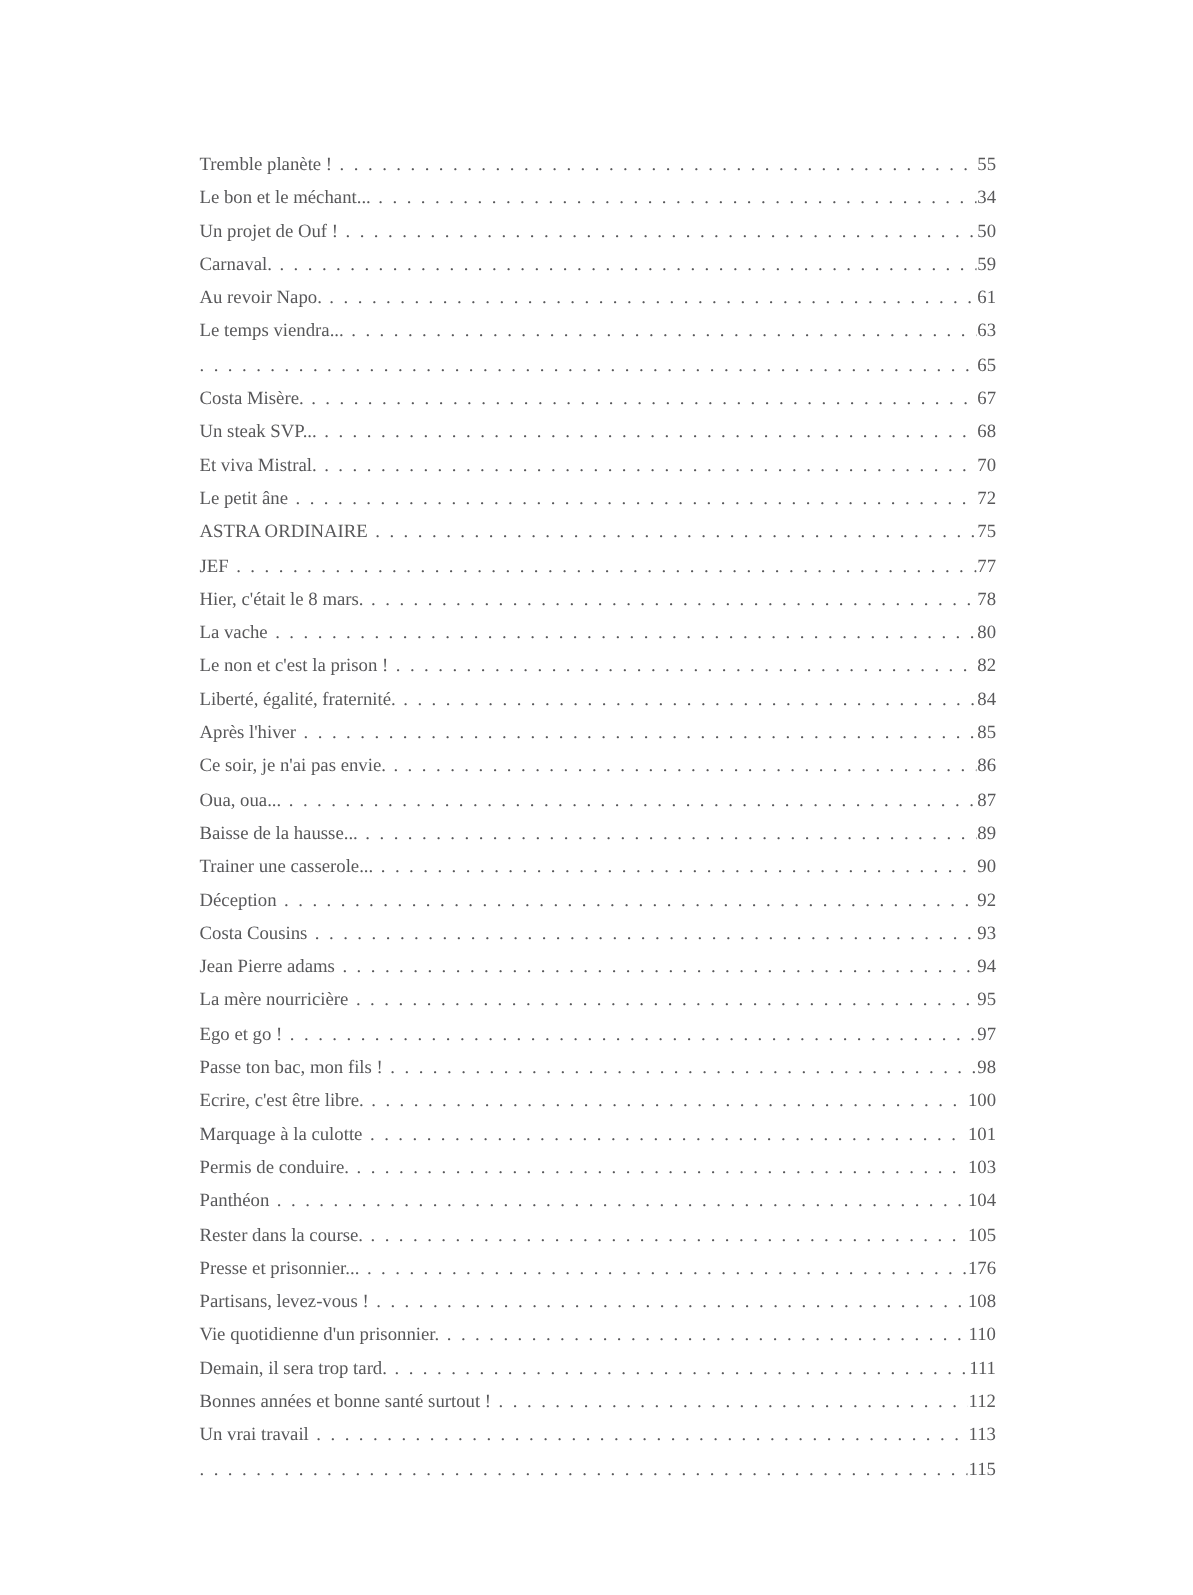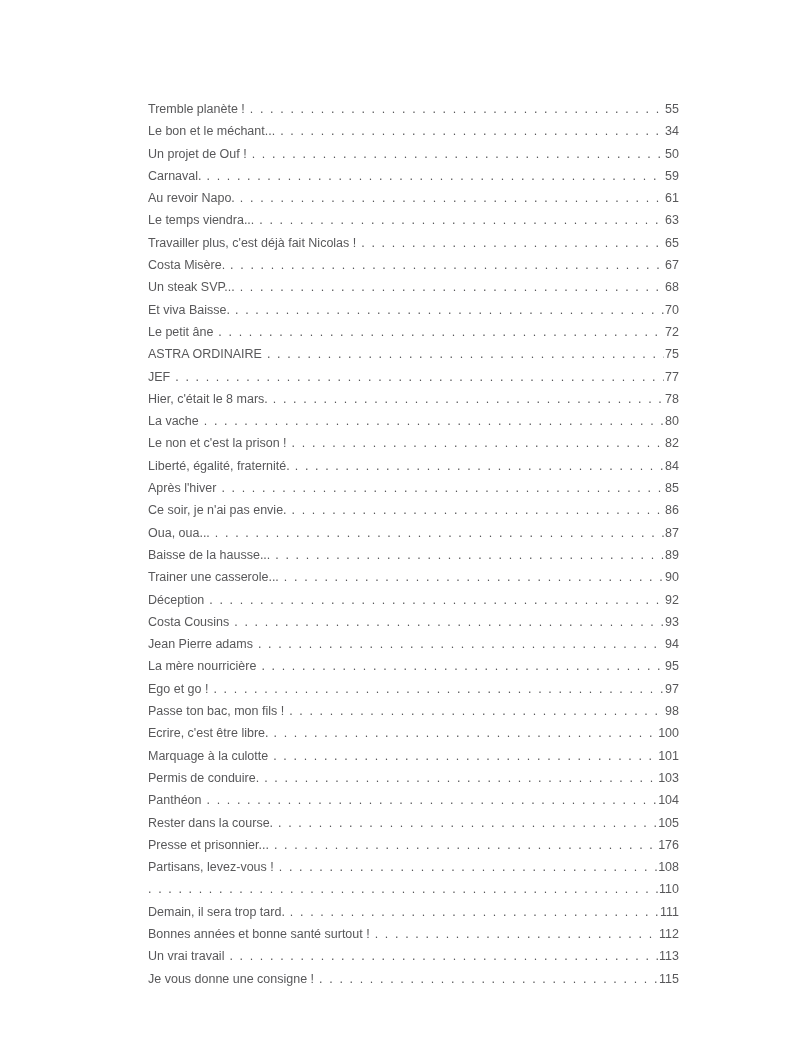--- a/index.html
+++ b/index.html
@@ -9,23 +9,24 @@
   }
   body {
     position: relative;
     width: 795px;
     height: 1063px;
     overflow: hidden;
     font-family: "Liberation Sans", sans-serif;
   }
   .toc-list {
     position: absolute;
-    left: 148px;
+    left: 133px;
     top: 98px;
     width: 531px;
+    font-family: Liberation Serif, serif;
   }
   .toc-row {
     display: flex;
     align-items: baseline;
     line-height: 22.3px;
     font-size: 12.5px;
     color: #58585a;
   }
   .toc-title {
     flex: 0 0 auto;
@@ -75,36 +76,35 @@
     <span class="toc-title">Au revoir Napo.</span>
     <span class="toc-leader" aria-hidden="true">. . . . . . . . . . . . . . . . . . . . . . . . . . . . . . . . . . . . . . . . . . . . . . . . . . . . . . . . . . . . . . . . . . . . . . . . . . . . . . . . . . . . . . . . . . </span>
     <span class="toc-page">61</span>
   </div>
     <div class="toc-row">
     <span class="toc-title">Le temps viendra...</span>
     <span class="toc-leader" aria-hidden="true">. . . . . . . . . . . . . . . . . . . . . . . . . . . . . . . . . . . . . . . . . . . . . . . . . . . . . . . . . . . . . . . . . . . . . . . . . . . . . . . . . . . . . . . . . . </span>
     <span class="toc-page">63</span>
   </div>
     <div class="toc-row">
-    <span class="toc-title">Travailler plus, c'est déjà fait Nicolas !</span>
     <span class="toc-leader" aria-hidden="true">. . . . . . . . . . . . . . . . . . . . . . . . . . . . . . . . . . . . . . . . . . . . . . . . . . . . . . . . . . . . . . . . . . . . . . . . . . . . . . . . . . . . . . . . . . </span>
     <span class="toc-page">65</span>
   </div>
     <div class="toc-row">
     <span class="toc-title">Costa Misère.</span>
     <span class="toc-leader" aria-hidden="true">. . . . . . . . . . . . . . . . . . . . . . . . . . . . . . . . . . . . . . . . . . . . . . . . . . . . . . . . . . . . . . . . . . . . . . . . . . . . . . . . . . . . . . . . . . </span>
     <span class="toc-page">67</span>
   </div>
     <div class="toc-row">
     <span class="toc-title">Un steak SVP...</span>
     <span class="toc-leader" aria-hidden="true">. . . . . . . . . . . . . . . . . . . . . . . . . . . . . . . . . . . . . . . . . . . . . . . . . . . . . . . . . . . . . . . . . . . . . . . . . . . . . . . . . . . . . . . . . . </span>
     <span class="toc-page">68</span>
   </div>
     <div class="toc-row">
-    <span class="toc-title">Et viva Baisse.</span>
+    <span class="toc-title">Et viva Mistral.</span>
     <span class="toc-leader" aria-hidden="true">. . . . . . . . . . . . . . . . . . . . . . . . . . . . . . . . . . . . . . . . . . . . . . . . . . . . . . . . . . . . . . . . . . . . . . . . . . . . . . . . . . . . . . . . . . </span>
     <span class="toc-page">70</span>
   </div>
     <div class="toc-row">
     <span class="toc-title">Le petit âne</span>
     <span class="toc-leader" aria-hidden="true">. . . . . . . . . . . . . . . . . . . . . . . . . . . . . . . . . . . . . . . . . . . . . . . . . . . . . . . . . . . . . . . . . . . . . . . . . . . . . . . . . . . . . . . . . . </span>
     <span class="toc-page">72</span>
   </div>
     <div class="toc-row">
     <span class="toc-title">ASTRA ORDINAIRE</span>
@@ -220,36 +220,36 @@
     <span class="toc-title">Presse et prisonnier...</span>
     <span class="toc-leader" aria-hidden="true">. . . . . . . . . . . . . . . . . . . . . . . . . . . . . . . . . . . . . . . . . . . . . . . . . . . . . . . . . . . . . . . . . . . . . . . . . . . . . . . . . . . . . . . . . . </span>
     <span class="toc-page">176</span>
   </div>
     <div class="toc-row">
     <span class="toc-title">Partisans, levez-vous !</span>
     <span class="toc-leader" aria-hidden="true">. . . . . . . . . . . . . . . . . . . . . . . . . . . . . . . . . . . . . . . . . . . . . . . . . . . . . . . . . . . . . . . . . . . . . . . . . . . . . . . . . . . . . . . . . . </span>
     <span class="toc-page">108</span>
   </div>
     <div class="toc-row">
+    <span class="toc-title">Vie quotidienne d'un prisonnier.</span>
     <span class="toc-leader" aria-hidden="true">. . . . . . . . . . . . . . . . . . . . . . . . . . . . . . . . . . . . . . . . . . . . . . . . . . . . . . . . . . . . . . . . . . . . . . . . . . . . . . . . . . . . . . . . . . </span>
     <span class="toc-page">110</span>
   </div>
     <div class="toc-row">
     <span class="toc-title">Demain, il sera trop tard.</span>
     <span class="toc-leader" aria-hidden="true">. . . . . . . . . . . . . . . . . . . . . . . . . . . . . . . . . . . . . . . . . . . . . . . . . . . . . . . . . . . . . . . . . . . . . . . . . . . . . . . . . . . . . . . . . . </span>
     <span class="toc-page">111</span>
   </div>
     <div class="toc-row">
     <span class="toc-title">Bonnes années et bonne santé surtout !</span>
     <span class="toc-leader" aria-hidden="true">. . . . . . . . . . . . . . . . . . . . . . . . . . . . . . . . . . . . . . . . . . . . . . . . . . . . . . . . . . . . . . . . . . . . . . . . . . . . . . . . . . . . . . . . . . </span>
     <span class="toc-page">112</span>
   </div>
     <div class="toc-row">
     <span class="toc-title">Un vrai travail</span>
     <span class="toc-leader" aria-hidden="true">. . . . . . . . . . . . . . . . . . . . . . . . . . . . . . . . . . . . . . . . . . . . . . . . . . . . . . . . . . . . . . . . . . . . . . . . . . . . . . . . . . . . . . . . . . </span>
     <span class="toc-page">113</span>
   </div>
     <div class="toc-row">
-    <span class="toc-title">Je vous donne une consigne !</span>
     <span class="toc-leader" aria-hidden="true">. . . . . . . . . . . . . . . . . . . . . . . . . . . . . . . . . . . . . . . . . . . . . . . . . . . . . . . . . . . . . . . . . . . . . . . . . . . . . . . . . . . . . . . . . . </span>
     <span class="toc-page">115</span>
   </div>
   </div>
 
 </body></html>

